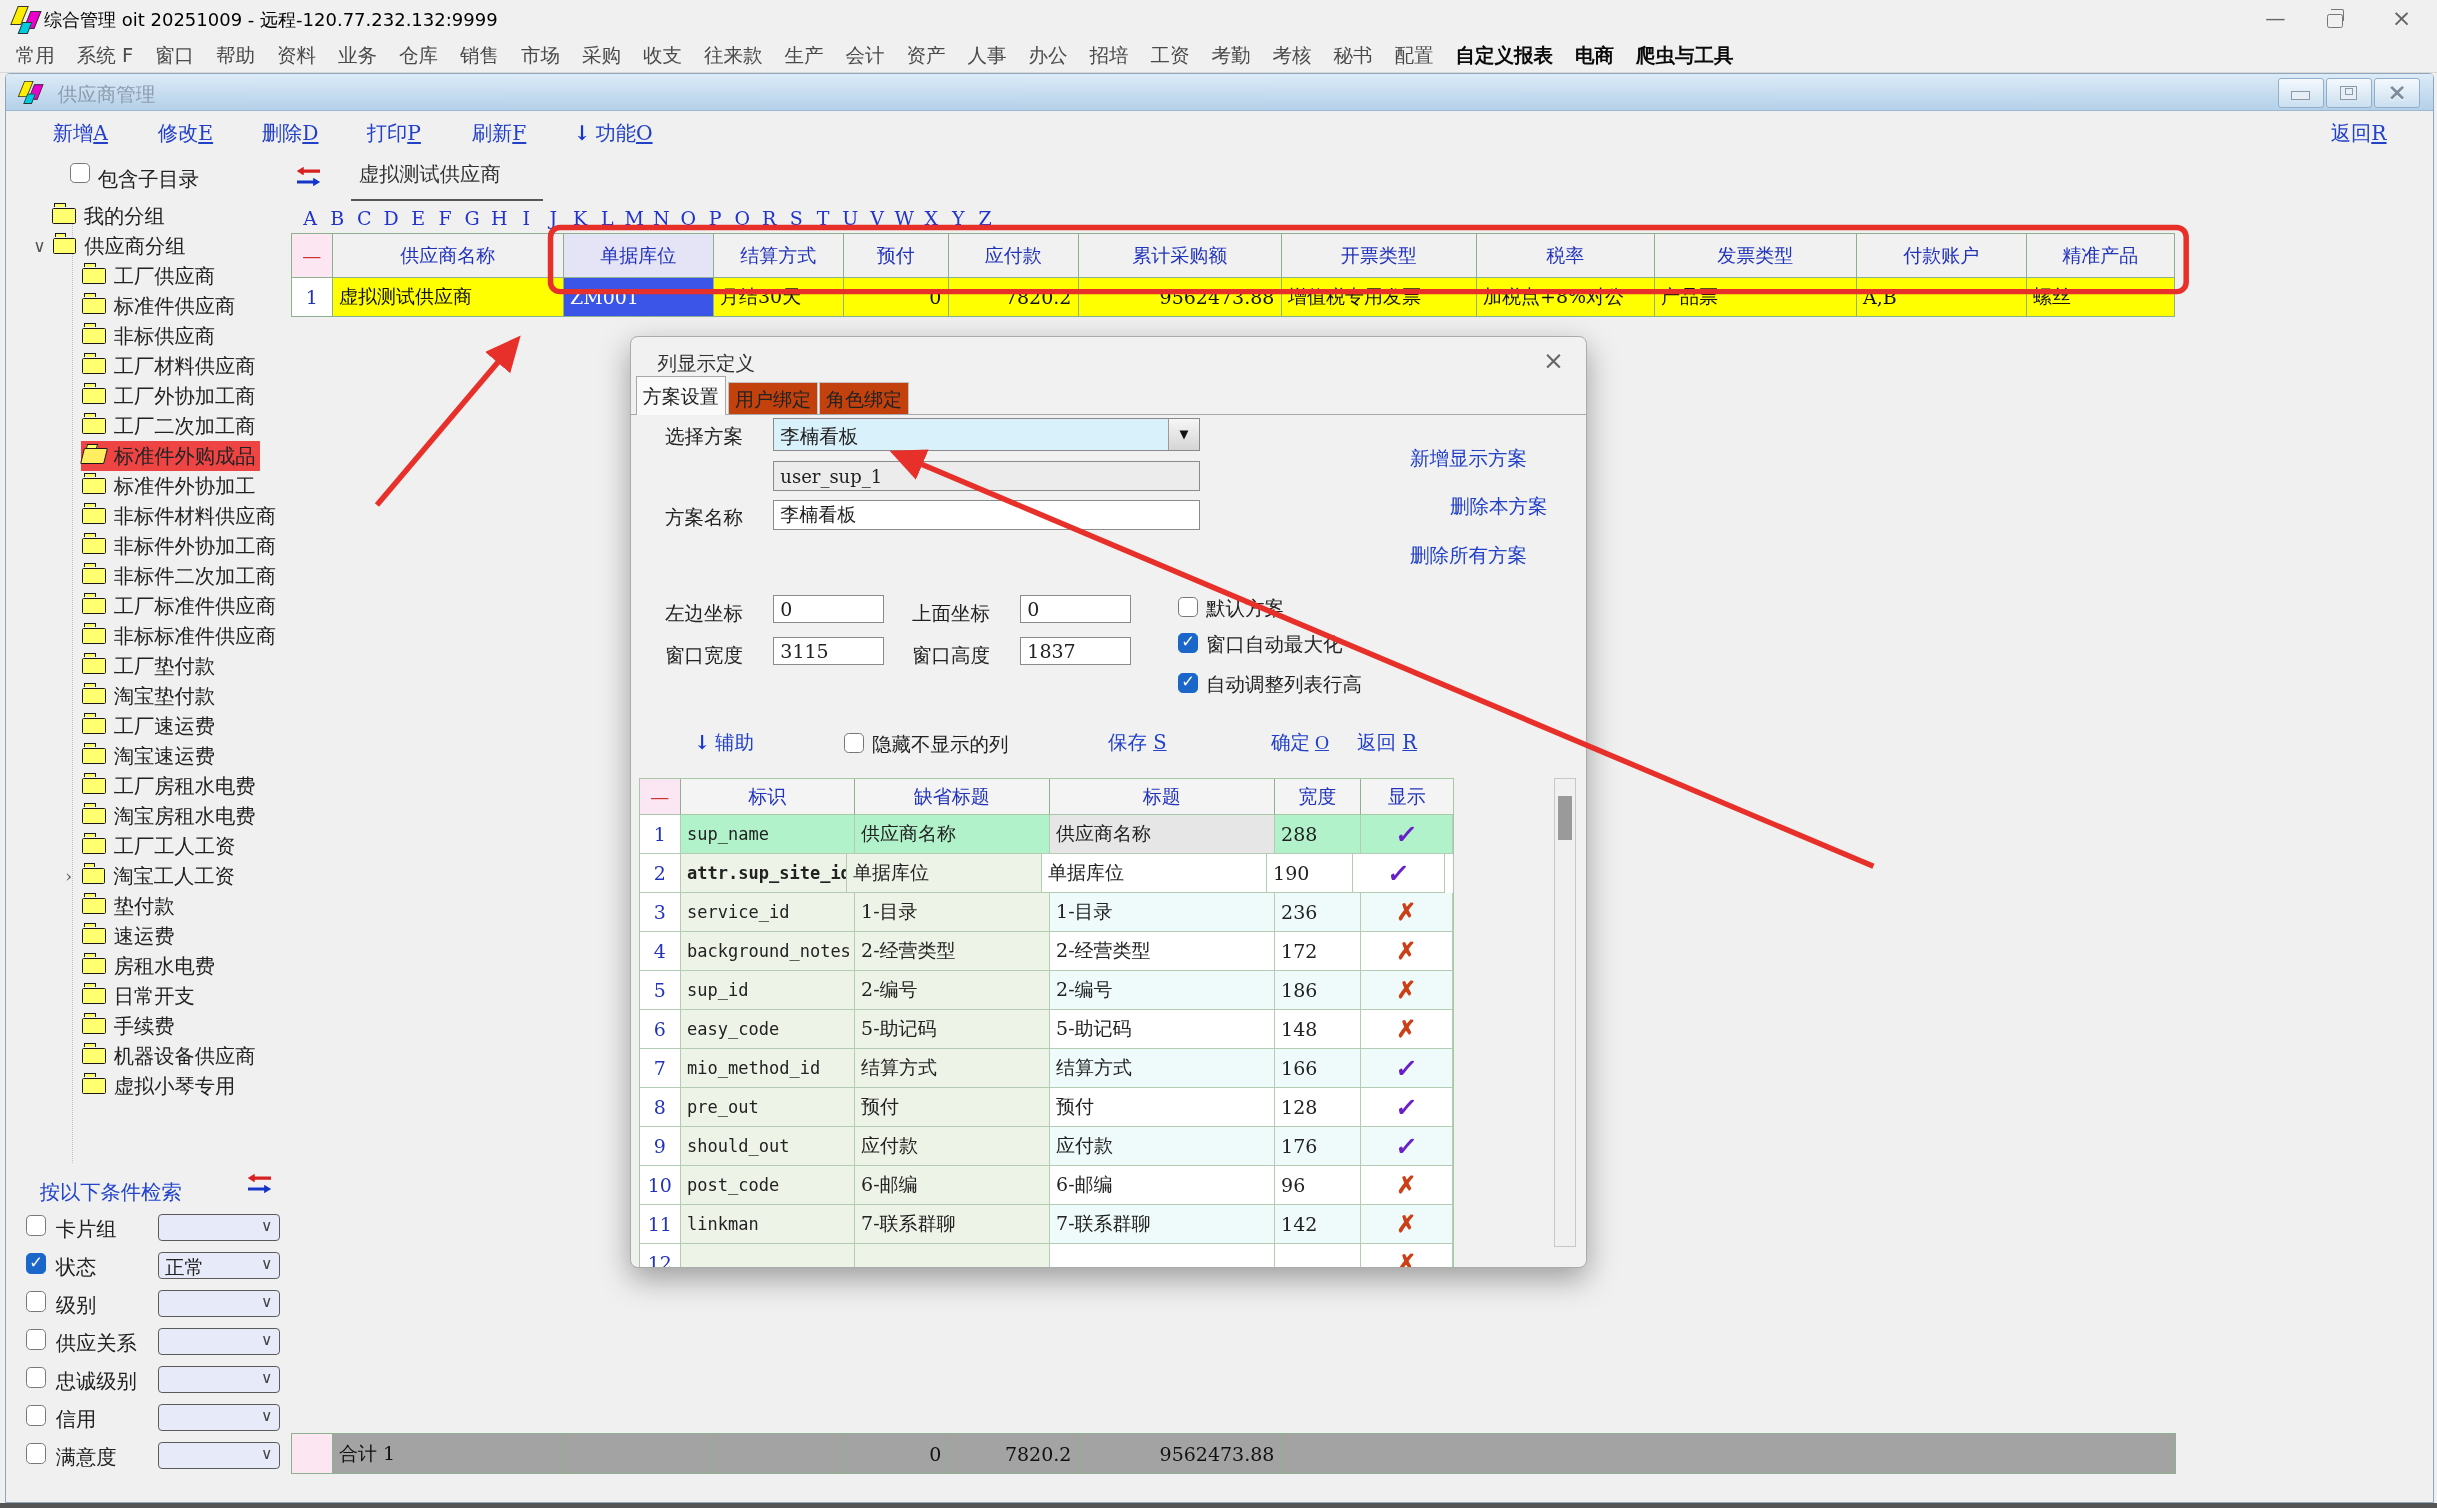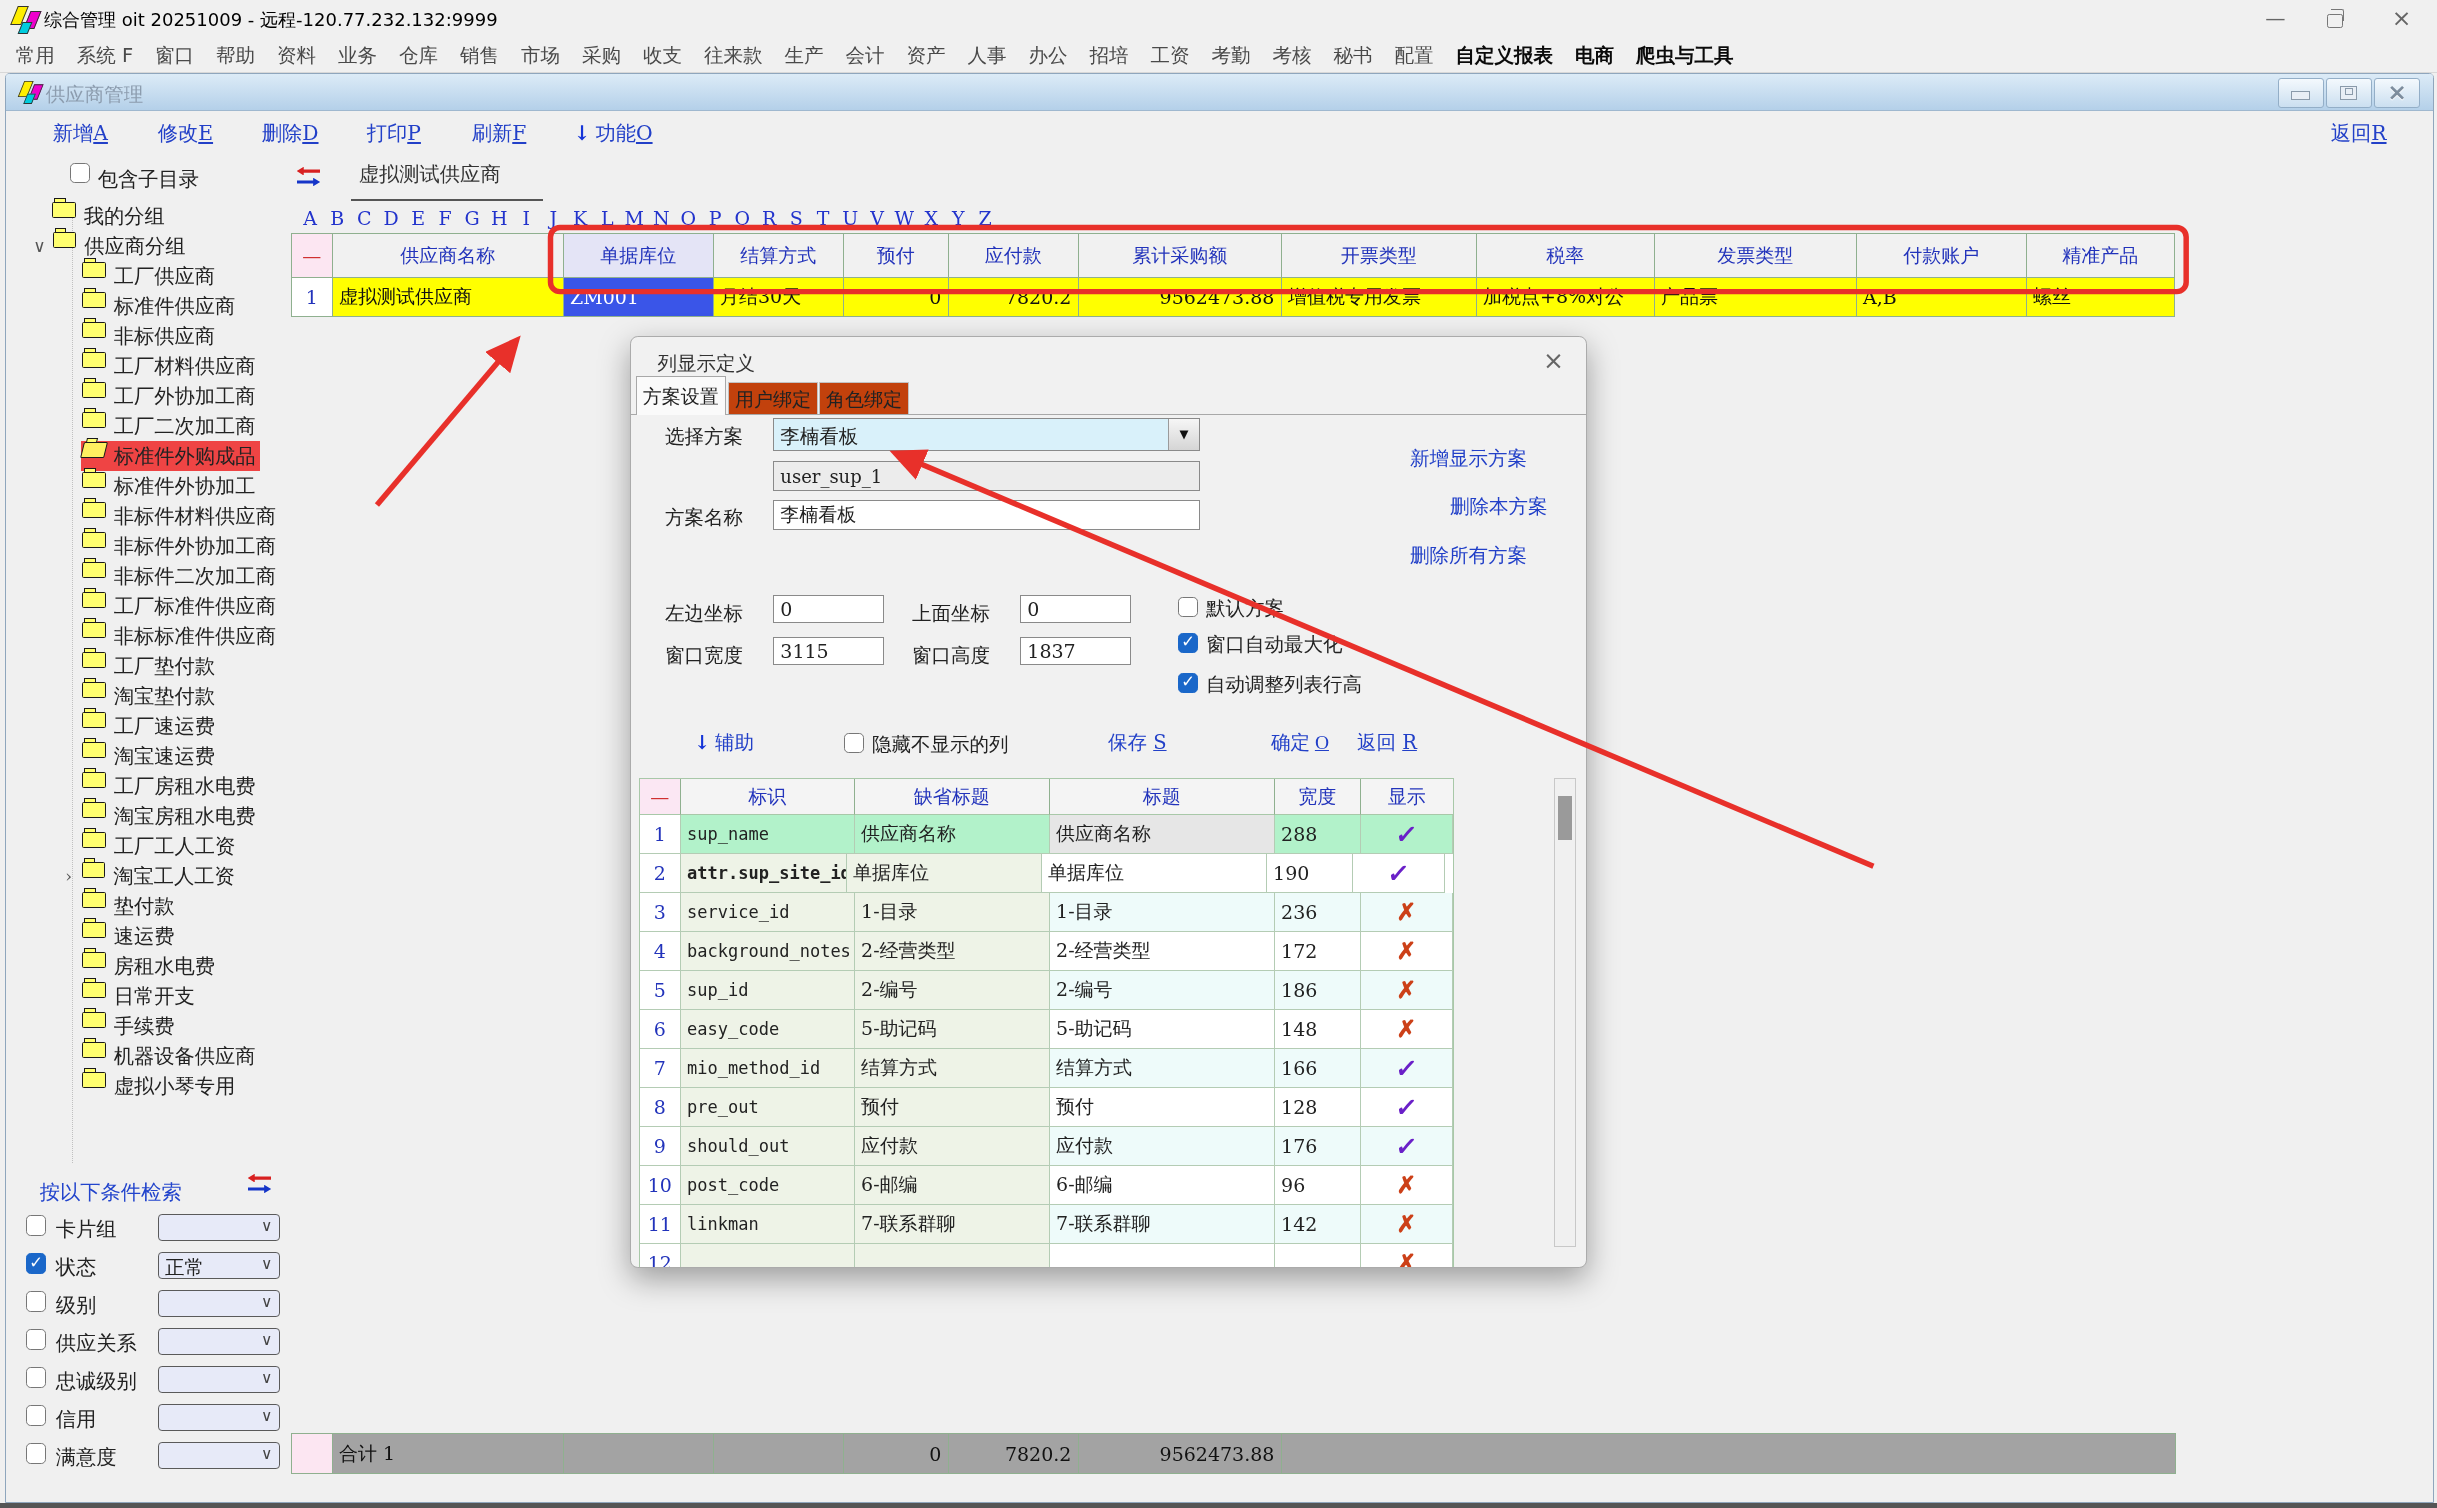--- a/index.html
+++ b/index.html
@@ -23,21 +23,21 @@
   
   #menubar{position:absolute;left:0;top:38px;width:2438px;height:34px;background:#f0f0f0;border-bottom:0.8px solid #d8d8d8;display:flex;align-items:center;padding-left:4.7px;}
   .menu-item{padding:0 11px;font-size:19.5px;color:#4a4a4a;white-space:nowrap;}
   .menu-item.bold{color:#0a0a0a;font-weight:bold;}
 
   
   .mdi{position:absolute;left:4.7px;top:73px;width:2427px;height:1428px;background:#f0f0f0;
        border:1.6px solid #8fa6bd;border-radius:4.7px 4.7px 0 0;}
   .mdi-titlebar{position:absolute;left:0;top:0;width:100%;height:36px;
        background:linear-gradient(#dcebf7,#b4d0e9);border-radius:3.1px 3.1px 0 0;border-bottom:0.8px solid #9fb8cf;}
-  .mdi-title{position:absolute;left:40px;top:7px;font-size:19.5px;color:#8c9cae;}
+  .mdi-title{position:absolute;left:52px;top:7px;font-size:19.5px;color:#8c9cae;}
   .mdi-icon{left:11px;top:3.1px;transform:scale(.85);}
   .mdi-btn{position:absolute;top:3.9px;width:44px;height:28px;background:linear-gradient(#f4f9fd,#cbdff0);
        border:0.8px solid #93aec7;border-radius:3.1px;text-align:center;color:#5a6a7a;}
   .mdi-btn .bar{display:inline-block;width:17px;height:6.3px;background:#e8eef5;border:0.8px solid #8a9aaa;margin-top:12.5px;}
   .mdi-btn .sq{display:inline-block;width:15.6px;height:12.5px;border:1.6px solid #8a9aaa;background:#e8eef5;margin-top:7px;}
   .mdi-btn .sq i{display:block;width:6.3px;height:4.7px;border:1.6px solid #8a9aaa;margin:1.6px auto;}
   .mdi-btn.close{font-size:23.5px;font-weight:bold;line-height:26.6px;color:#7d8d9d;text-shadow:0 0.8px 0 #fff;}
 
   
   .tlink{position:absolute;top:45px;font-size:20.3px;color:#2240c8;cursor:pointer;white-space:nowrap;}
@@ -50,21 +50,21 @@
   .cb.checked:after{content:'✓';position:absolute;left:2.3px;top:-1.6px;color:#fff;font-size:16.4px;font-weight:bold;}
   .inc-label{position:absolute;left:92px;top:91px;font-size:20.3px;}
 
   #tree{position:absolute;left:3.1px;top:127px;width:280px;}
   .tree-item{height:30px;display:flex;align-items:center;white-space:nowrap;font-size:20.3px;}
   .tree-item .chev{width:23.5px;text-align:center;color:#555;font-size:17px;}
   .folder{display:inline-block;width:23.5px;height:16.4px;background:#ffff70;border:1.6px solid #1a1a1a;border-radius:1.6px;position:relative;margin-right:7.8px;box-sizing:border-box;flex:none;}
   .folder:before{content:'';position:absolute;left:0.8px;top:-5.5px;width:9.4px;height:3.1px;background:#ffff70;border:1.6px solid #1a1a1a;border-bottom:none;}
   .folder.open{transform:skewX(-14deg);background:#ffef60;}
   .tree-item.sel .selwrap{background:#ef4444;font-family:Liberation Mono, monospace;}
-  .selwrap{display:flex;padding:0.8px 4.7px 0.8px 1.6px;}
+  .selwrap{display:flex;align-items:center;padding:0.8px 4.7px 0.8px 1.6px;}
   .treeline{position:absolute;left:66px;top:134px;width:0;height:955px;border-left:1.6px dotted #9a9a9a;opacity:.55;}
 
   
   #filterTitle{position:absolute;left:34px;top:1104px;font-size:20.3px;color:#2244cc;}
   .swapicon{position:absolute;width:23.5px;height:20.3px;}
   .swapicon:before{content:'';position:absolute;left:0;top:0.8px;width:100%;height:8.6px;background:#d82020;
      clip-path:polygon(0 50%,30% 0,30% 32%,100% 32%,100% 68%,30% 68%,30% 100%);}
   .swapicon:after{content:'';position:absolute;left:0;bottom:0;width:100%;height:8.6px;background:#1535c8;
      clip-path:polygon(100% 50%,70% 0,70% 32%,0 32%,0 68%,70% 68%,70% 100%);}
   #filterRows{position:absolute;left:0;top:1135px;width:288px;}

